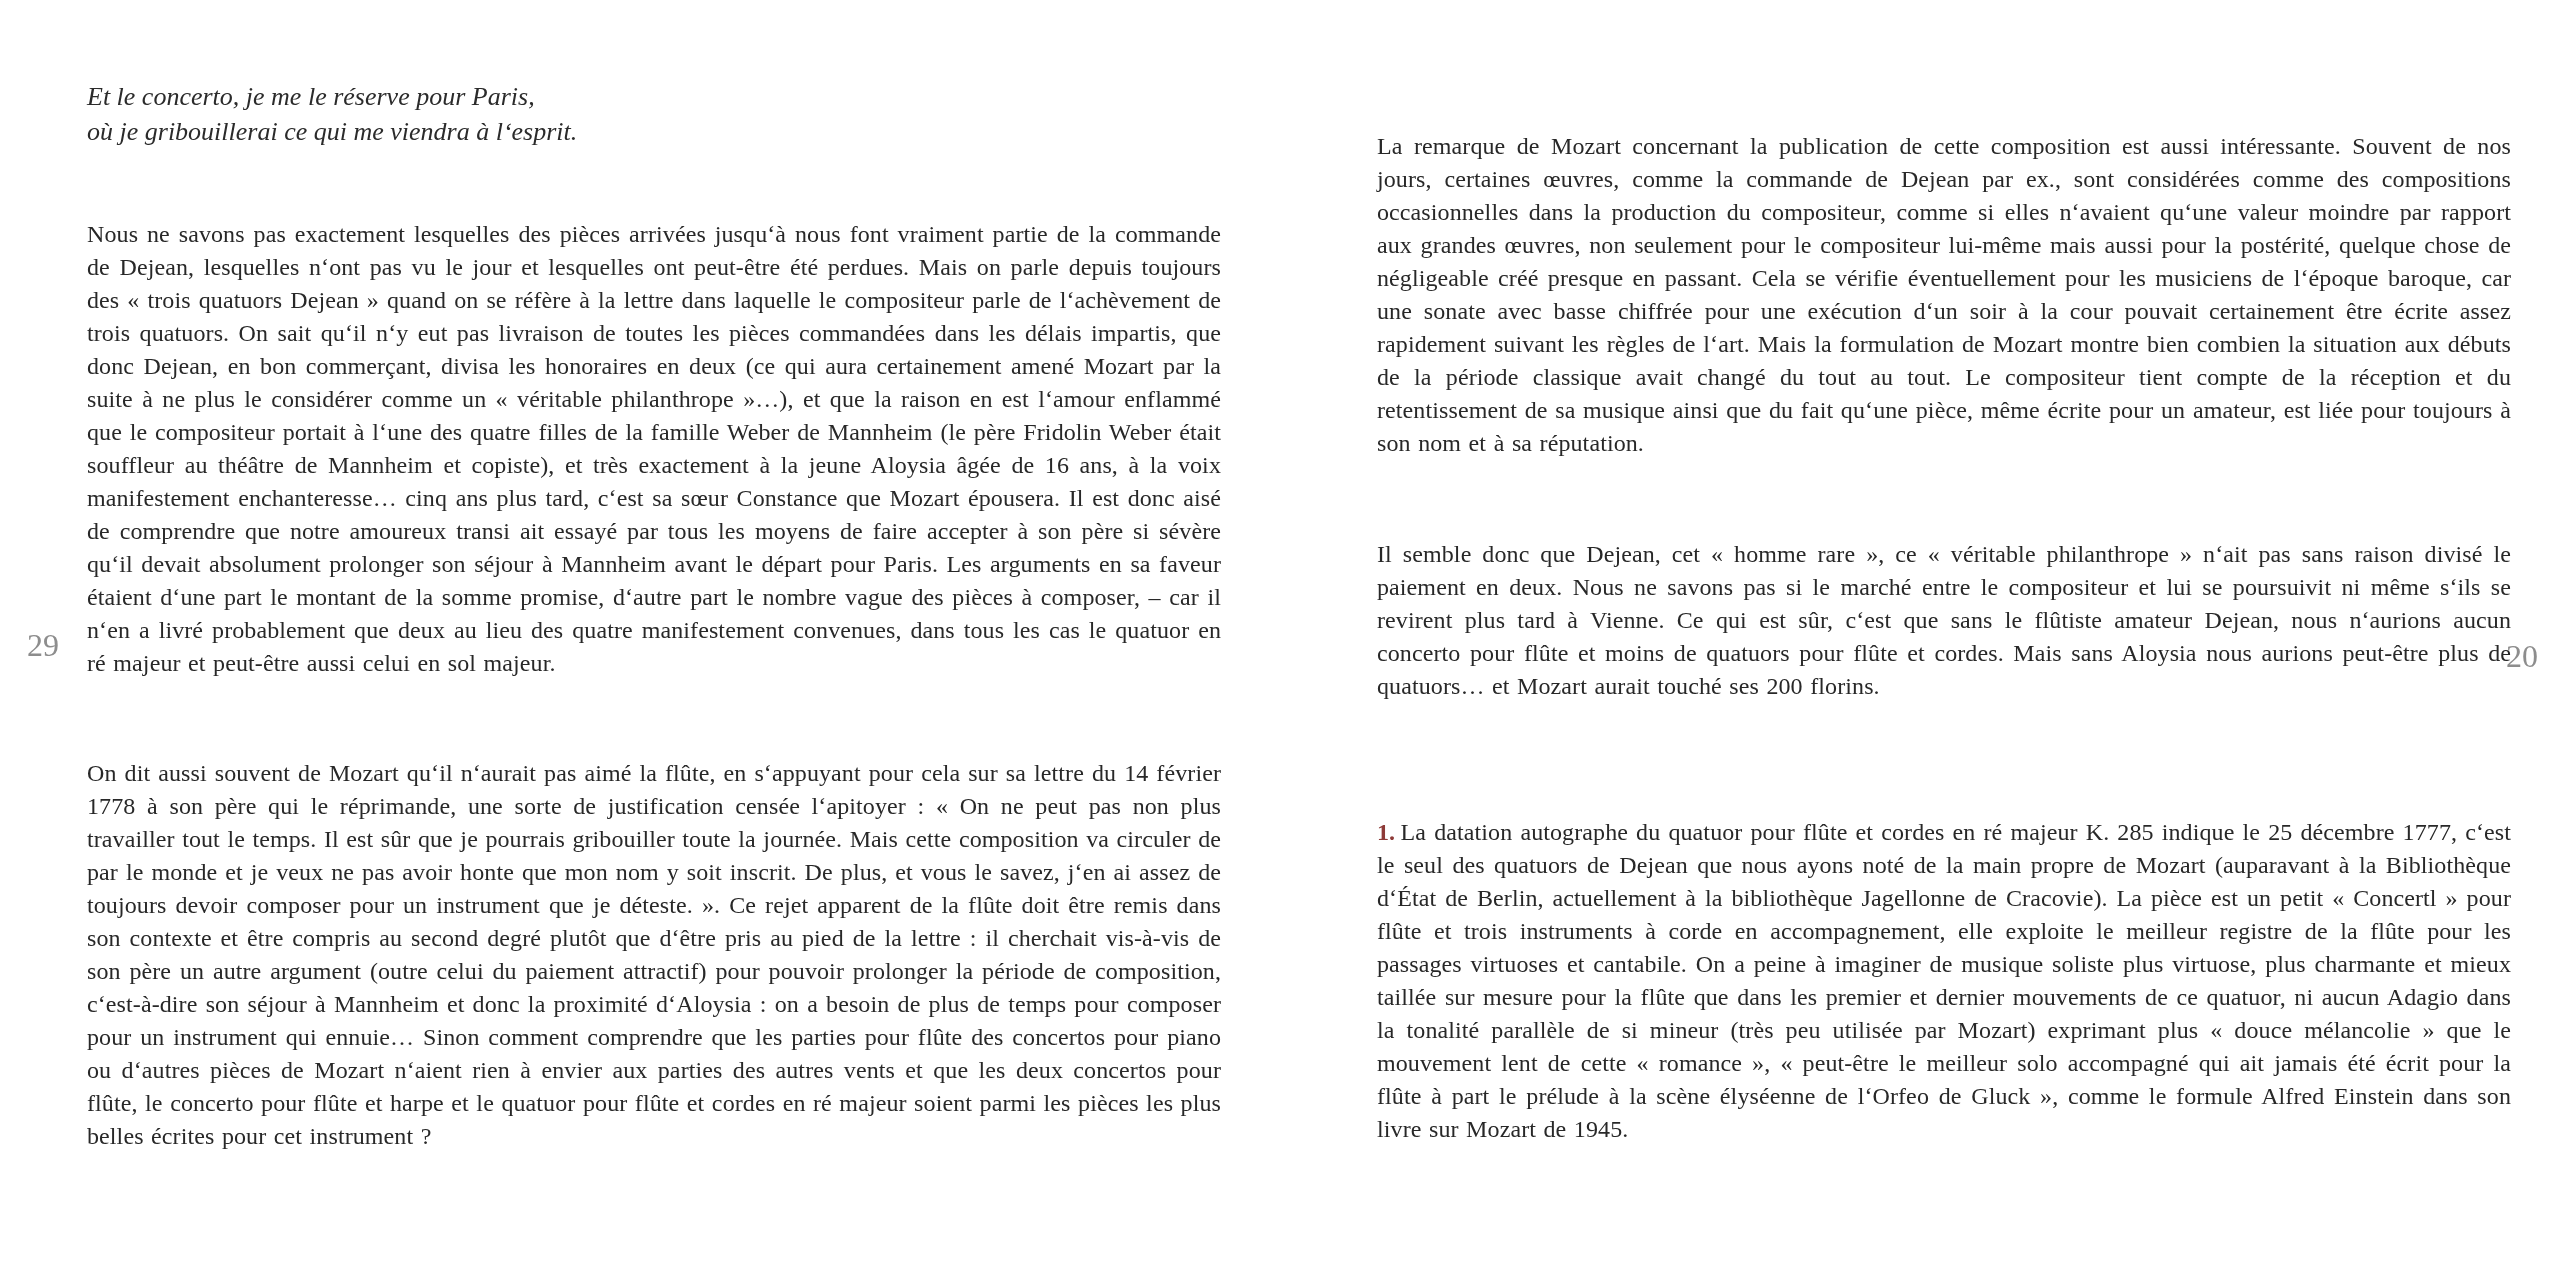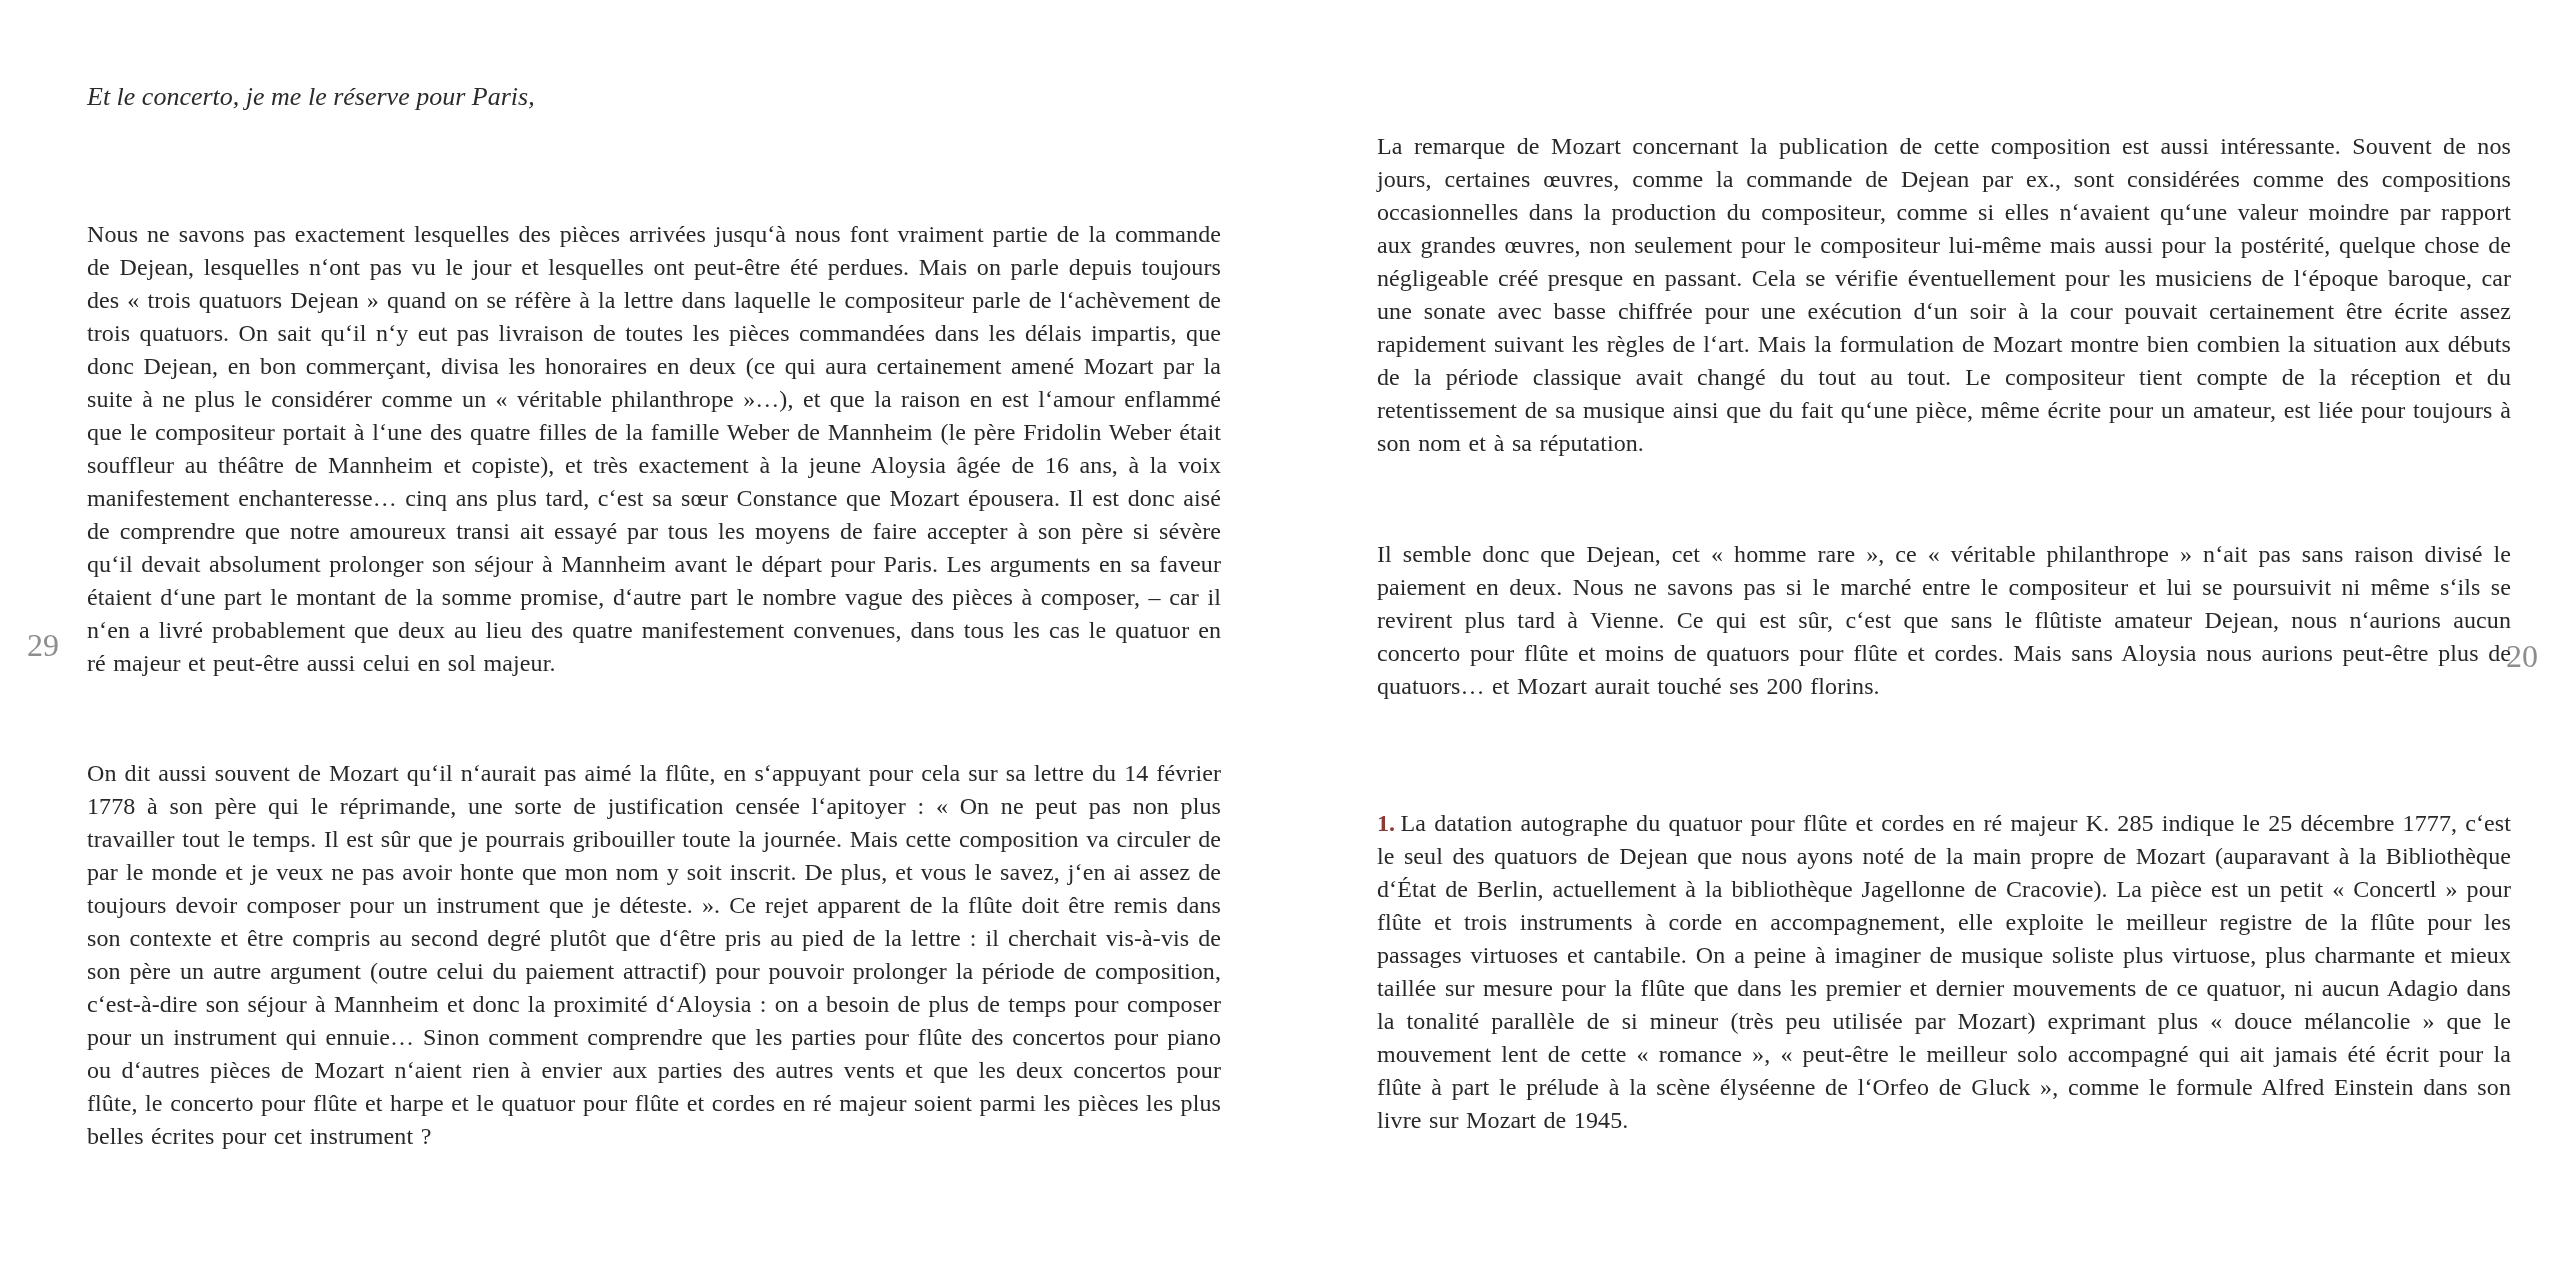--- a/index.html
+++ b/index.html
@@ -77,21 +77,21 @@
     font-weight: 600;
     letter-spacing: 0.7px;
     color: #8e3b38;
   }
   .section-item {
     font-size: 24px;
     line-height: 33px;
     text-align: justify;
     letter-spacing: 0.1px;
     word-spacing: 1.4px;
-    margin-top: 9px;
+    margin-top: 18px;
   }
   .item-number {
     color: #8e3b38;
     font-weight: 700;
     padding-right: 5.4px;
   }
 
   .page-number {
     position: absolute;
     font-size: 32px;
@@ -102,20 +102,21 @@
 </style>
 </head>
 <body>
 
 <div class="spread">
 
   <div class="page left">
     <div class="textcol left-col">
       <div class="epigraph">
         <div>Et le concerto, je me le réserve pour Paris,</div>
+        <div>où je gribouillerai ce qui me viendra à l‘esprit.</div>
       </div>
       <p class="para para-1">Nous ne savons pas exactement lesquelles des pièces arrivées jusqu‘à nous font vraiment partie de la commande de Dejean, lesquelles n‘ont pas vu le jour et lesquelles ont peut-être été perdues. Mais on parle depuis toujours des « trois quatuors Dejean » quand on se réfère à la lettre dans laquelle le compositeur parle de l‘achèvement de trois quatuors. On sait qu‘il n‘y eut pas livraison de toutes les pièces commandées dans les délais impartis, que donc Dejean, en bon commerçant, divisa les honoraires en deux (ce qui aura certainement amené Mozart par la suite à ne plus le considérer comme un « véritable philanthrope »…), et que la raison en est l‘amour enflammé que le compositeur portait à l‘une des quatre filles de la famille Weber de Mannheim (le père Fridolin Weber était souffleur au théâtre de Mannheim et copiste), et très exactement à la jeune Aloysia âgée de 16 ans, à la voix manifestement enchanteresse… cinq ans plus tard, c‘est sa sœur Constance que Mozart épousera. Il est donc aisé de comprendre que notre amoureux transi ait essayé par tous les moyens de faire accepter à son père si sévère qu‘il devait absolument prolonger son séjour à Mannheim avant le départ pour Paris. Les arguments en sa faveur étaient d‘une part le montant de la somme promise, d‘autre part le nombre vague des pièces à composer, – car il n‘en a livré probablement que deux au lieu des quatre manifestement convenues, dans tous les cas le quatuor en ré majeur et peut-être aussi celui en sol majeur.</p>
       <p class="para para-2">On dit aussi souvent de Mozart qu‘il n‘aurait pas aimé la flûte, en s‘appuyant pour cela sur sa lettre du 14 février 1778 à son père qui le réprimande, une sorte de justification censée l‘apitoyer : « On ne peut pas non plus travailler tout le temps. Il est sûr que je pourrais gribouiller toute la journée. Mais cette composition va circuler de par le monde et je veux ne pas avoir honte que mon nom y soit inscrit. De plus, et vous le savez, j‘en ai assez de toujours devoir composer pour un instrument que je déteste. ». Ce rejet apparent de la flûte doit être remis dans son contexte et être compris au second degré plutôt que d‘être pris au pied de la lettre : il cherchait vis-à-vis de son père un autre argument (outre celui du paiement attractif) pour pouvoir prolonger la période de composition, c‘est-à-dire son séjour à Mannheim et donc la proximité d‘Aloysia : on a besoin de plus de temps pour composer pour un instrument qui ennuie… Sinon comment comprendre que les parties pour flûte des concertos pour piano ou d‘autres pièces de Mozart n‘aient rien à envier aux parties des autres vents et que les deux concertos pour flûte, le concerto pour flûte et harpe et le quatuor pour flûte et cordes en ré majeur soient parmi les pièces les plus belles écrites pour cet instrument ?</p>
     </div>
   </div>
 
   <div class="page right">
     <div class="textcol right-col">
       <p class="para para-1">La remarque de Mozart concernant la publication de cette composition est aussi intéressante. Souvent de nos jours, certaines œuvres, comme la commande de Dejean par ex., sont considérées comme des compositions occasionnelles dans la production du compositeur, comme si elles n‘avaient qu‘une valeur moindre par rapport aux grandes œuvres, non seulement pour le compositeur lui-même mais aussi pour la postérité, quelque chose de négligeable créé presque en passant. Cela se vérifie éventuellement pour les musiciens de l‘époque baroque, car une sonate avec basse chiffrée pour une exécution d‘un soir à la cour pouvait certainement être écrite assez rapidement suivant les règles de l‘art. Mais la formulation de Mozart montre bien combien la situation aux débuts de la période classique avait changé du tout au tout. Le compositeur tient compte de la réception et du retentissement de sa musique ainsi que du fait qu‘une pièce, même écrite pour un amateur, est liée pour toujours à son nom et à sa réputation.</p>
       <p class="para para-2">Il semble donc que Dejean, cet « homme rare », ce « véritable philanthrope » n‘ait pas sans raison divisé le paiement en deux. Nous ne savons pas si le marché entre le compositeur et lui se poursuivit ni même s‘ils se revirent plus tard à Vienne. Ce qui est sûr, c‘est que sans le flûtiste amateur Dejean, nous n‘aurions aucun concerto pour flûte et moins de quatuors pour flûte et cordes. Mais sans Aloysia nous aurions peut-être plus de quatuors… et Mozart aurait touché ses 200 florins.</p>

